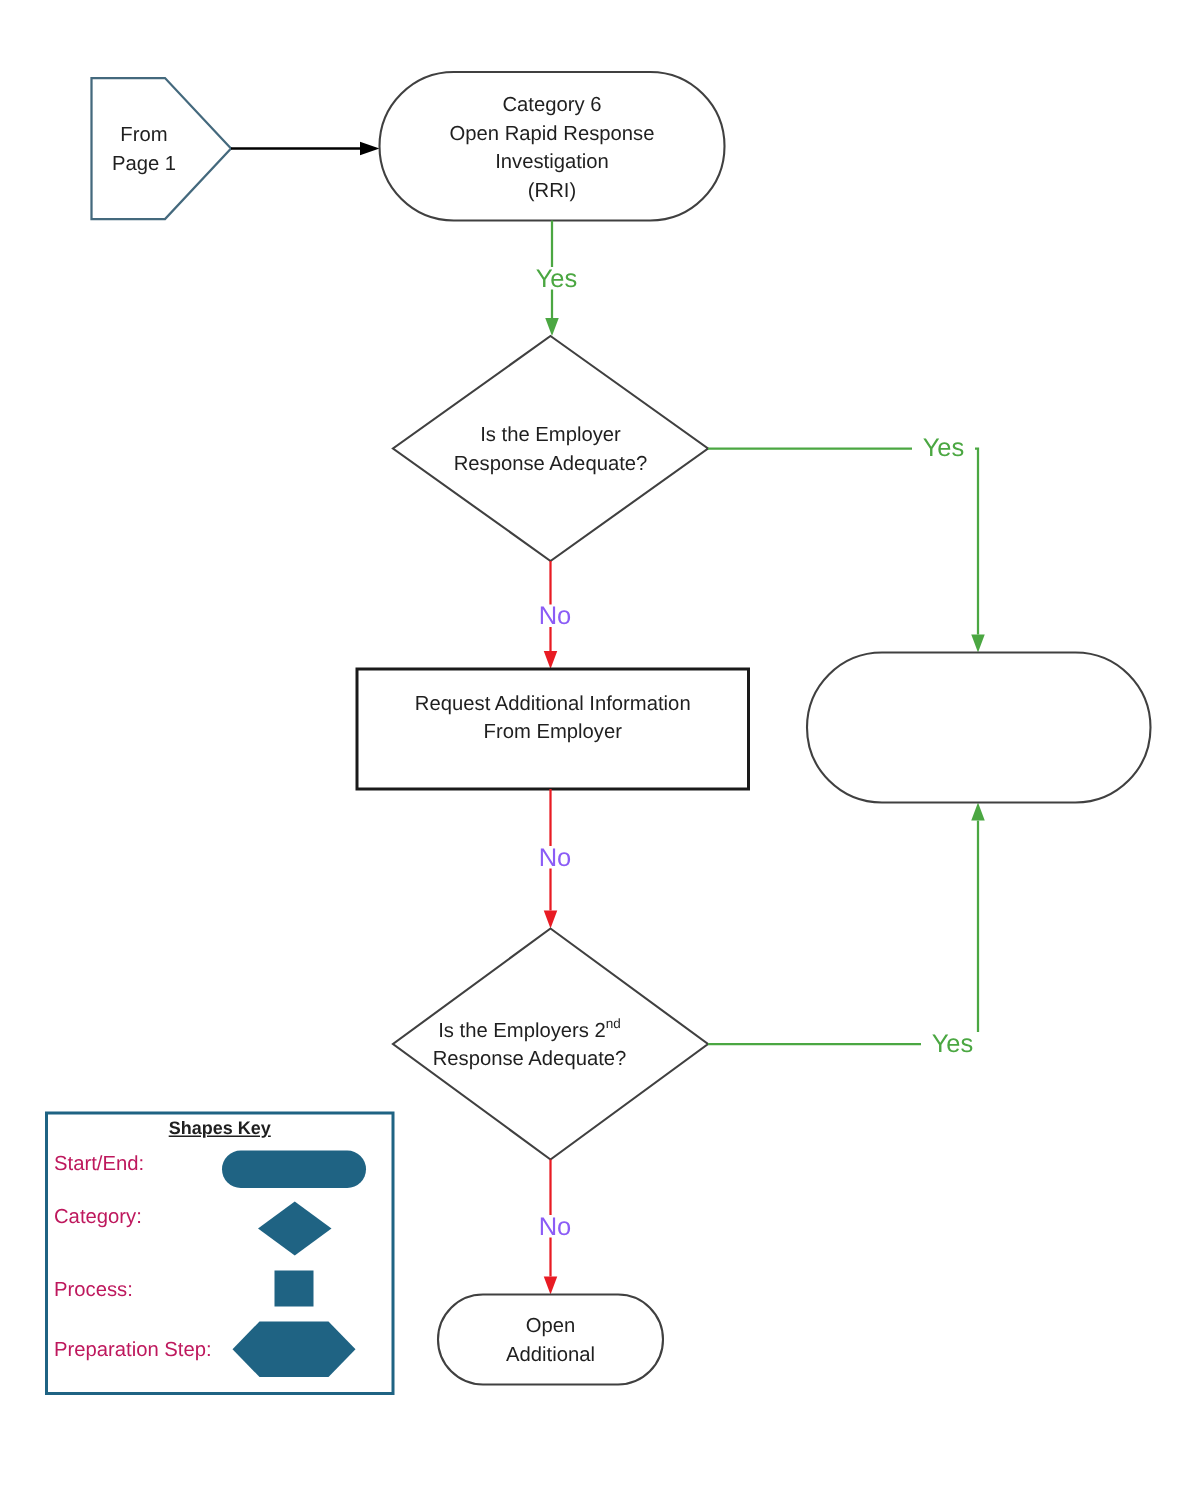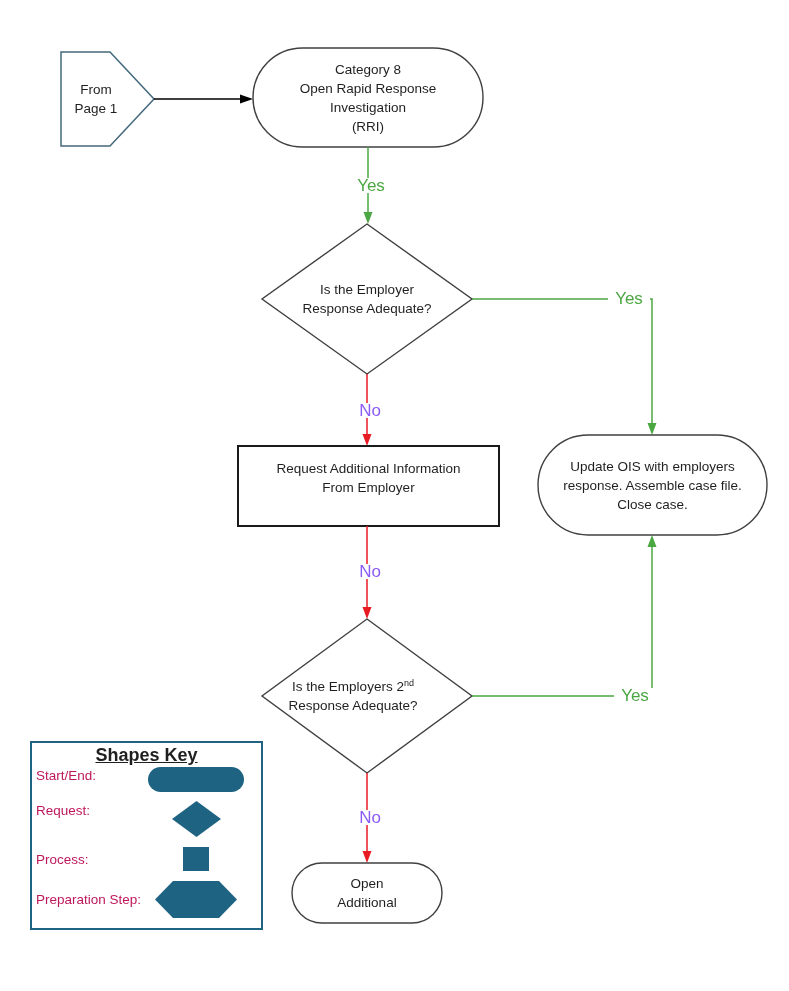--- a/index.html
+++ b/index.html
@@ -30,21 +30,21 @@
   .green{color:#4BA742;}
   .red{color:#8b5cf6;}
   .legend-label{
     position:absolute;
     font-size:13.5px;line-height:16px;color:#be185d;
     white-space:nowrap;
   }
   .legend-title{
     position:absolute;left:31px;top:745px;width:231px;
     text-align:center;
-    font-size:18px;font-weight:bold;text-decoration:underline;
+    font-size:12px;font-weight:bold;text-decoration:underline;
     color:#1f1f1f;
   }
 </style>
 </head>
 <body>
 
 <div id="canvas">
 
   <svg id="shapes" width="789" height="991" viewBox="0 0 789 991">
 
@@ -87,34 +87,31 @@
 
     <rect x="148" y="767" width="96" height="25" rx="12.5" ry="12.5" fill="#1F6383"></rect>
     <polygon points="196.5,801 221,819 196.5,837 172,819" fill="#1F6383"></polygon>
     <rect x="183" y="847" width="26" height="24" fill="#1F6383"></rect>
     <polygon points="173,881 219,881 237,899.5 219,918 173,918 155,899.5" fill="#1F6383"></polygon>
   </svg>
 
   <div class="txt" style="left:60px;top:52px;width:72px;height:94px;">From
 Page 1</div>
 
-  <div class="txt" style="left:253px;top:48px;width:230px;height:99px;">Category 8
+  <div class="txt" style="left:253px;top:48px;width:230px;height:99px;">Category 6
 Open Rapid Response
 Investigation
 (RRI)</div>
 
   <div class="txt" style="left:262px;top:260px;width:210px;height:78px;">Is the Employer
 Response Adequate?</div>
 
   <div class="txt" style="left:238px;top:446px;width:261px;height:64px;">Request Additional Information
 From Employer</div>
 
-  <div class="txt" style="left:538px;top:435px;width:229px;height:100px;">Update OIS with employers
-response. Assemble case file.
-Close case.</div>
 
   <div class="txt" style="left:243px;top:657px;width:220px;height:78px;flex-direction:column;">
     <div><span>Is the Employers 2</span><sup>nd</sup></div>
     <div>Response Adequate?</div>
   </div>
 
   <div class="txt" style="left:292px;top:863px;width:150px;height:60px;">Open
 Additional</div>
 
   <div class="edge-label green" style="left:351px;top:178px;width:34px;">Yes</div>
@@ -124,17 +121,17 @@
   <div class="edge-label red" style="left:350px;top:403px;width:34px;">No</div>
 
   <div class="edge-label red" style="left:350px;top:564px;width:34px;">No</div>
 
   <div class="edge-label green" style="left:614px;top:688px;width:36px;">Yes</div>
 
   <div class="edge-label red" style="left:350px;top:810px;width:34px;">No</div>
 
   <div class="legend-title">Shapes Key</div>
   <div class="legend-label" style="left:36px;top:768px;">Start/End:</div>
-  <div class="legend-label" style="left:36px;top:803px;">Request:</div>
+  <div class="legend-label" style="left:36px;top:803px;">Category:</div>
   <div class="legend-label" style="left:36px;top:852px;">Process:</div>
   <div class="legend-label" style="left:36px;top:892px;">Preparation Step:</div>
 
 </div>
 
 </body></html>

